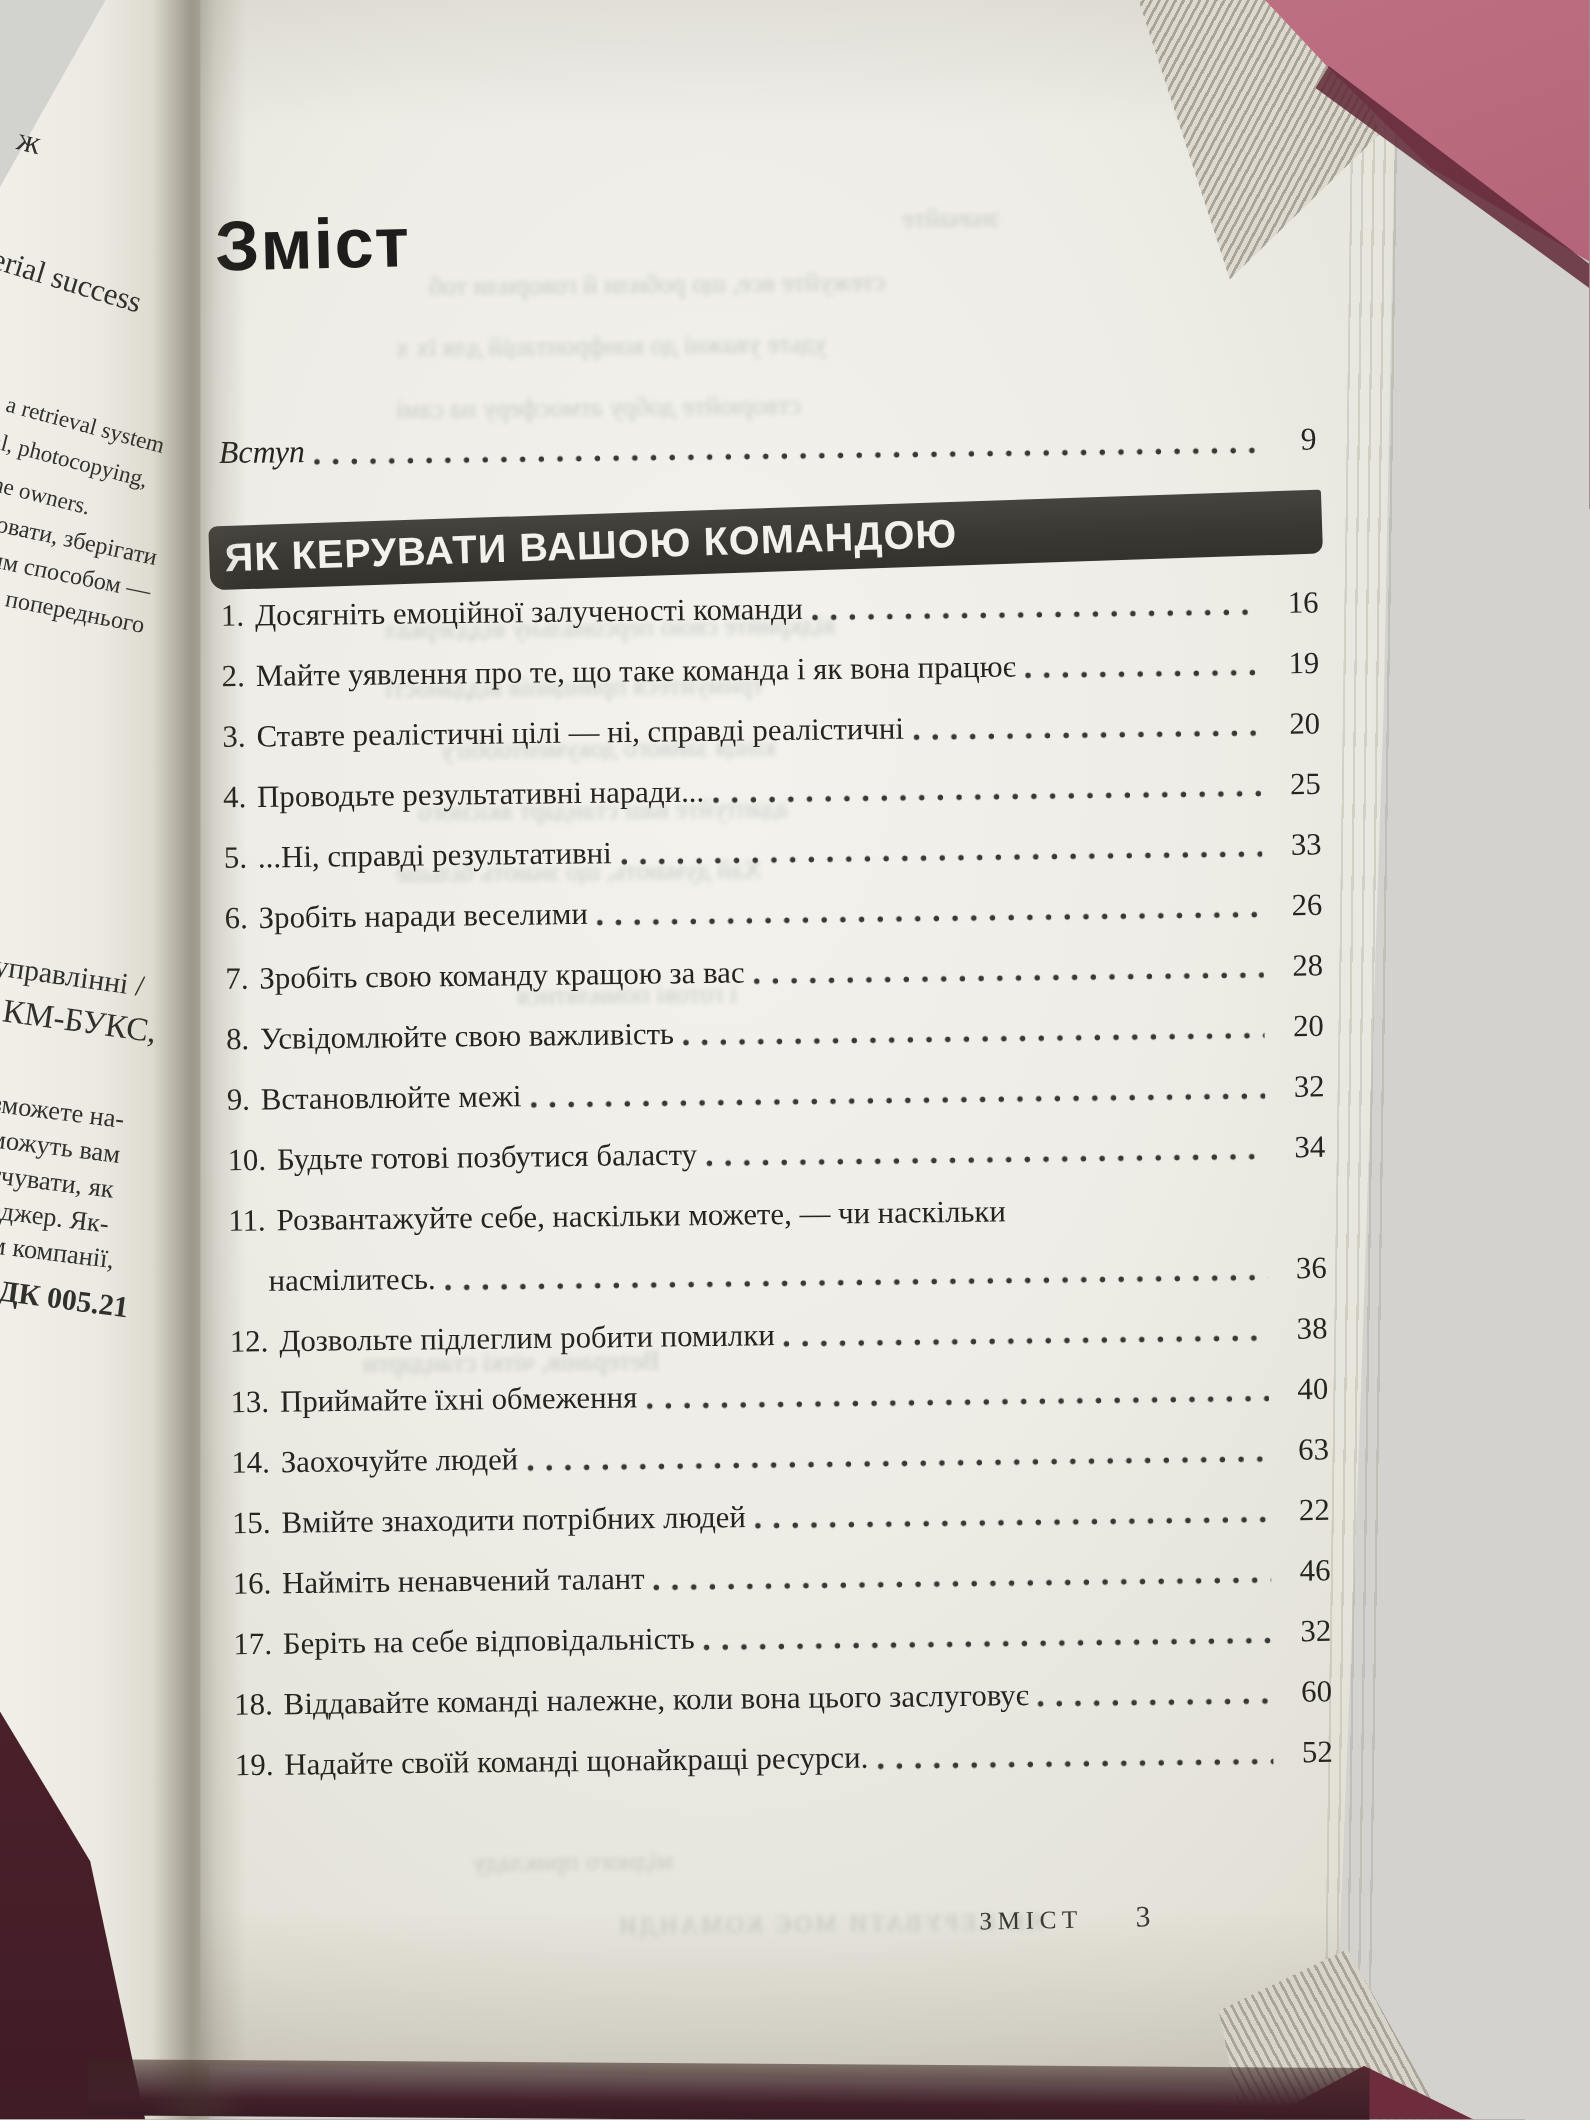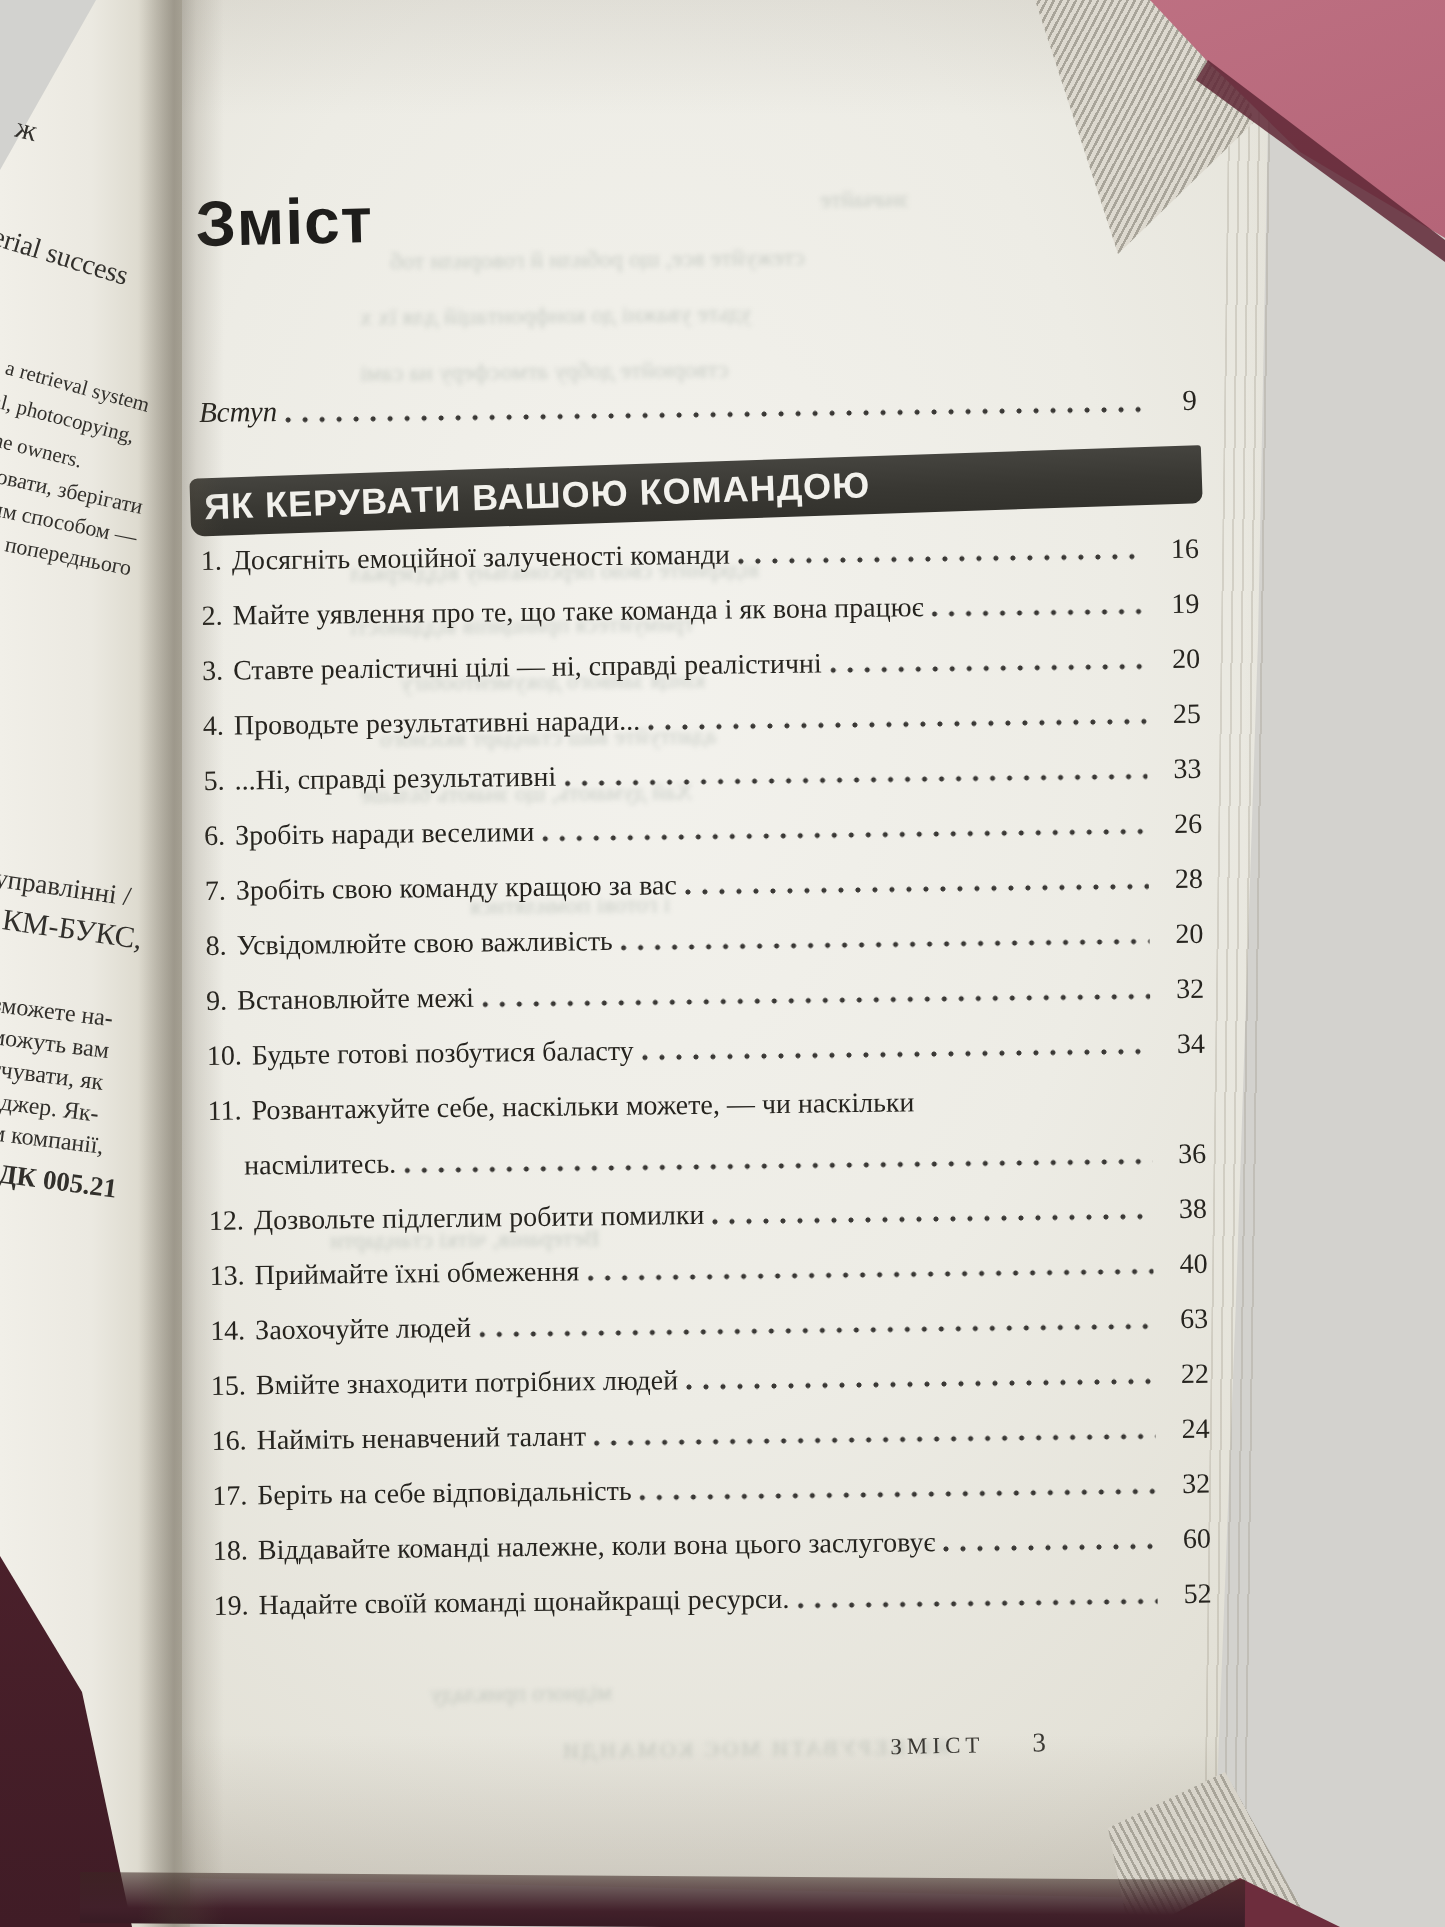--- a/index.html
+++ b/index.html
@@ -282,21 +282,21 @@
     <span class="toc-num">15.</span>
     <span class="toc-text">Вмійте знаходити потрібних людей</span>
     <span class="toc-leader"></span>
     <span class="toc-page">22</span>
   </div>
 
   <div class="toc-row">
     <span class="toc-num">16.</span>
     <span class="toc-text">Найміть ненавчений талант</span>
     <span class="toc-leader"></span>
-    <span class="toc-page">24</span>
+    <span class="toc-page">46</span>
   </div>
 
   <div class="toc-row">
     <span class="toc-num">17.</span>
     <span class="toc-text">Беріть на себе відповідальність</span>
     <span class="toc-leader"></span>
     <span class="toc-page">32</span>
   </div>
 
   <div class="toc-row">

